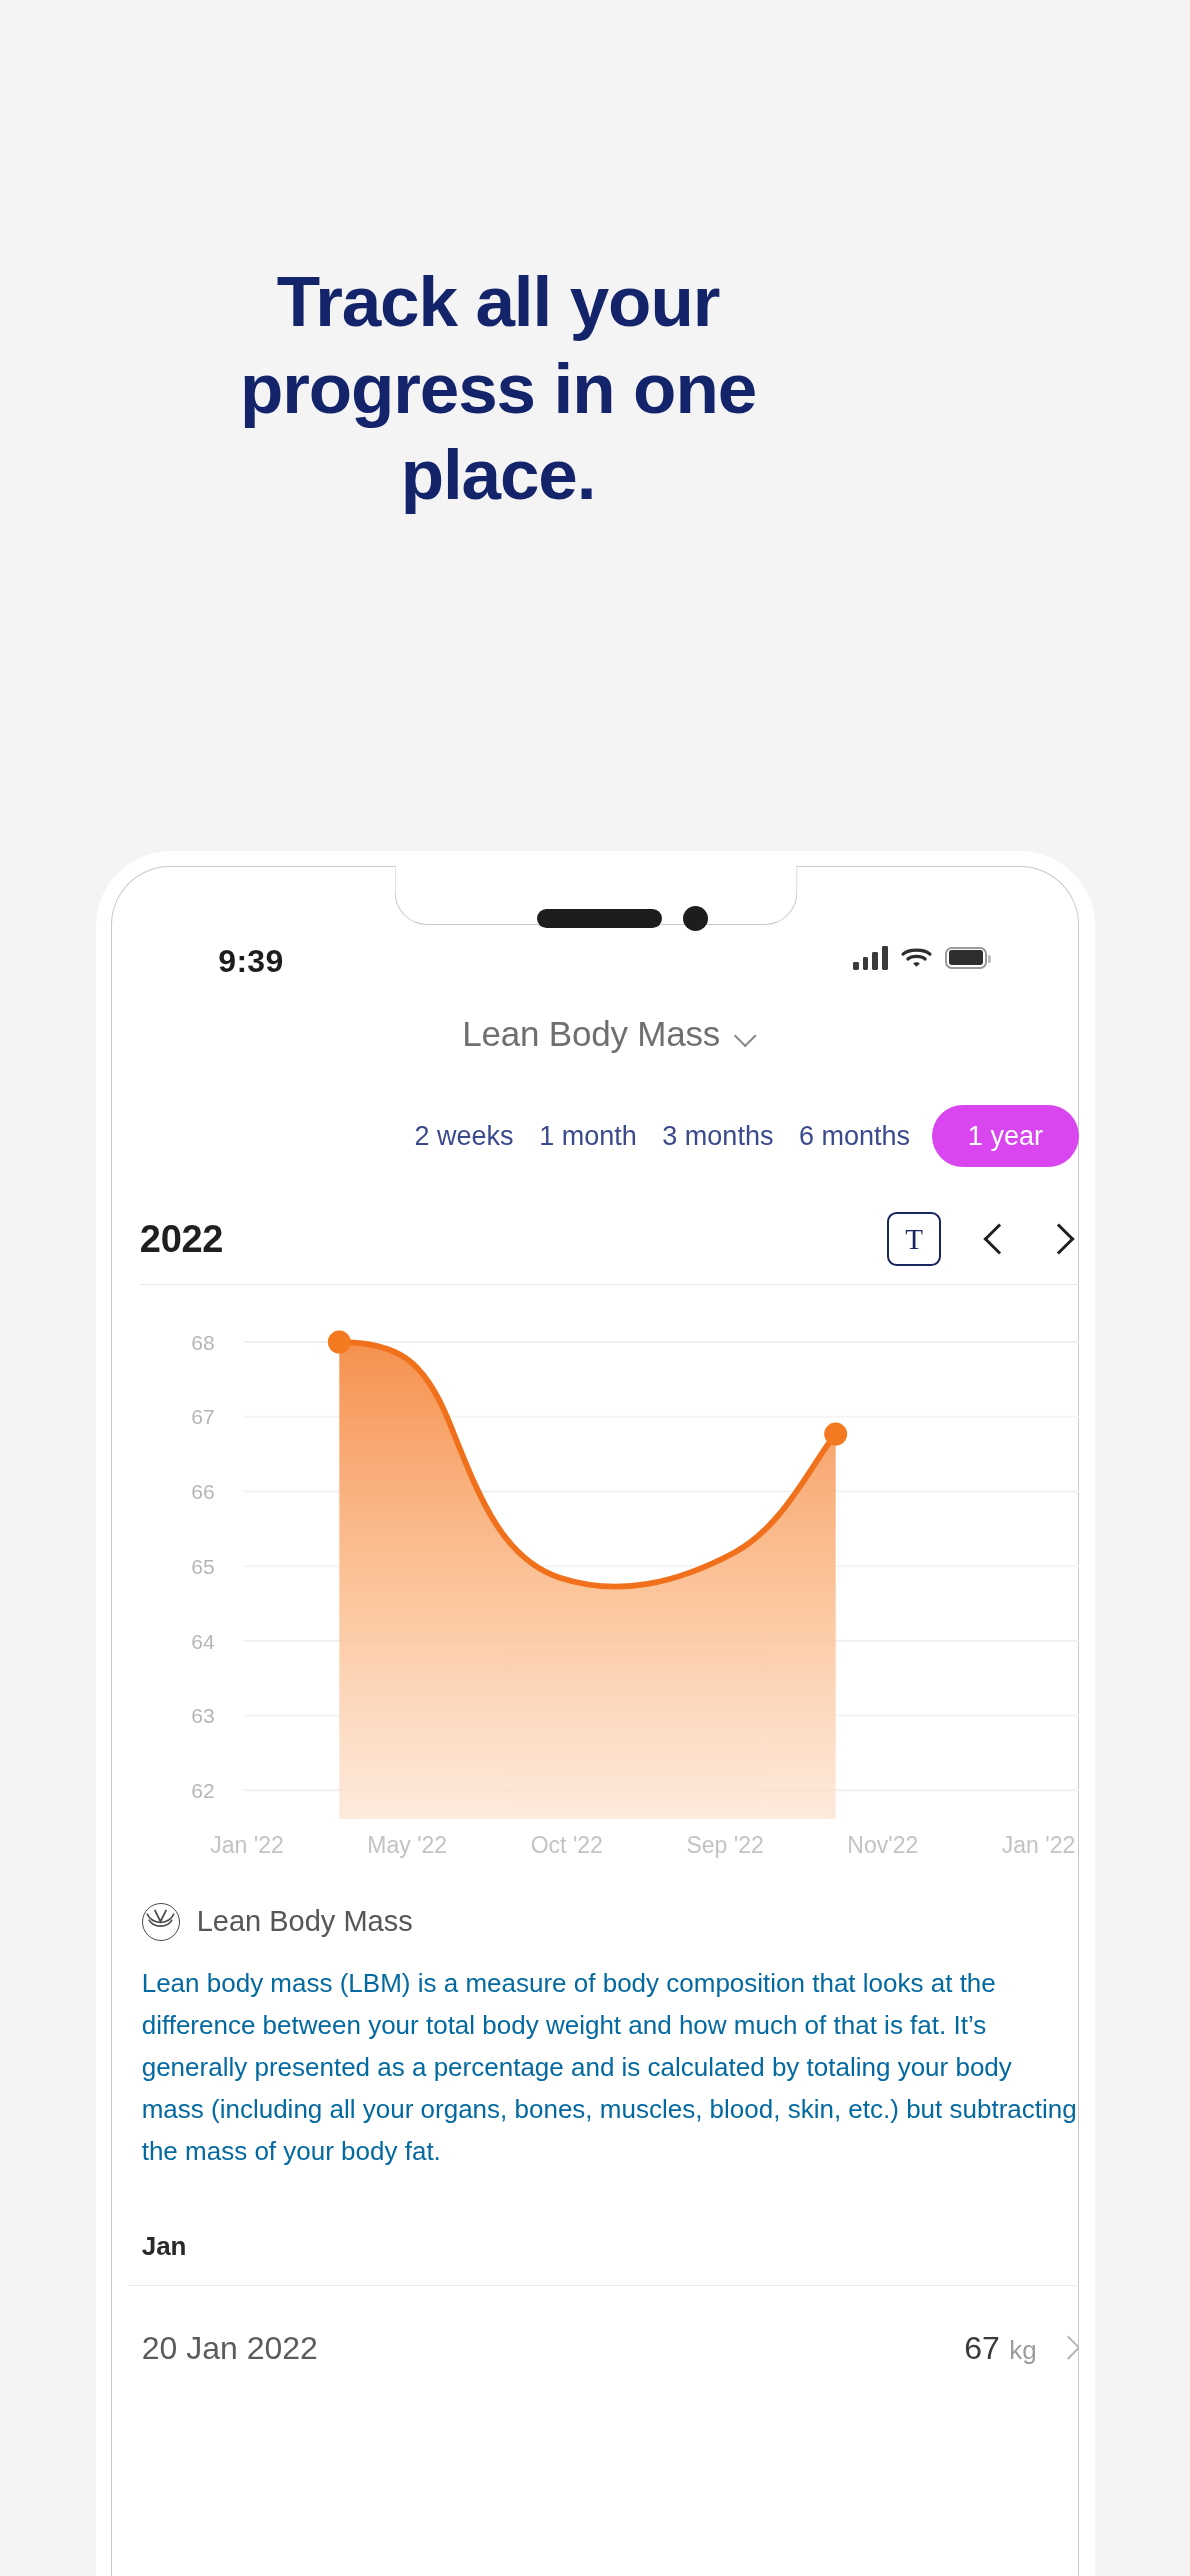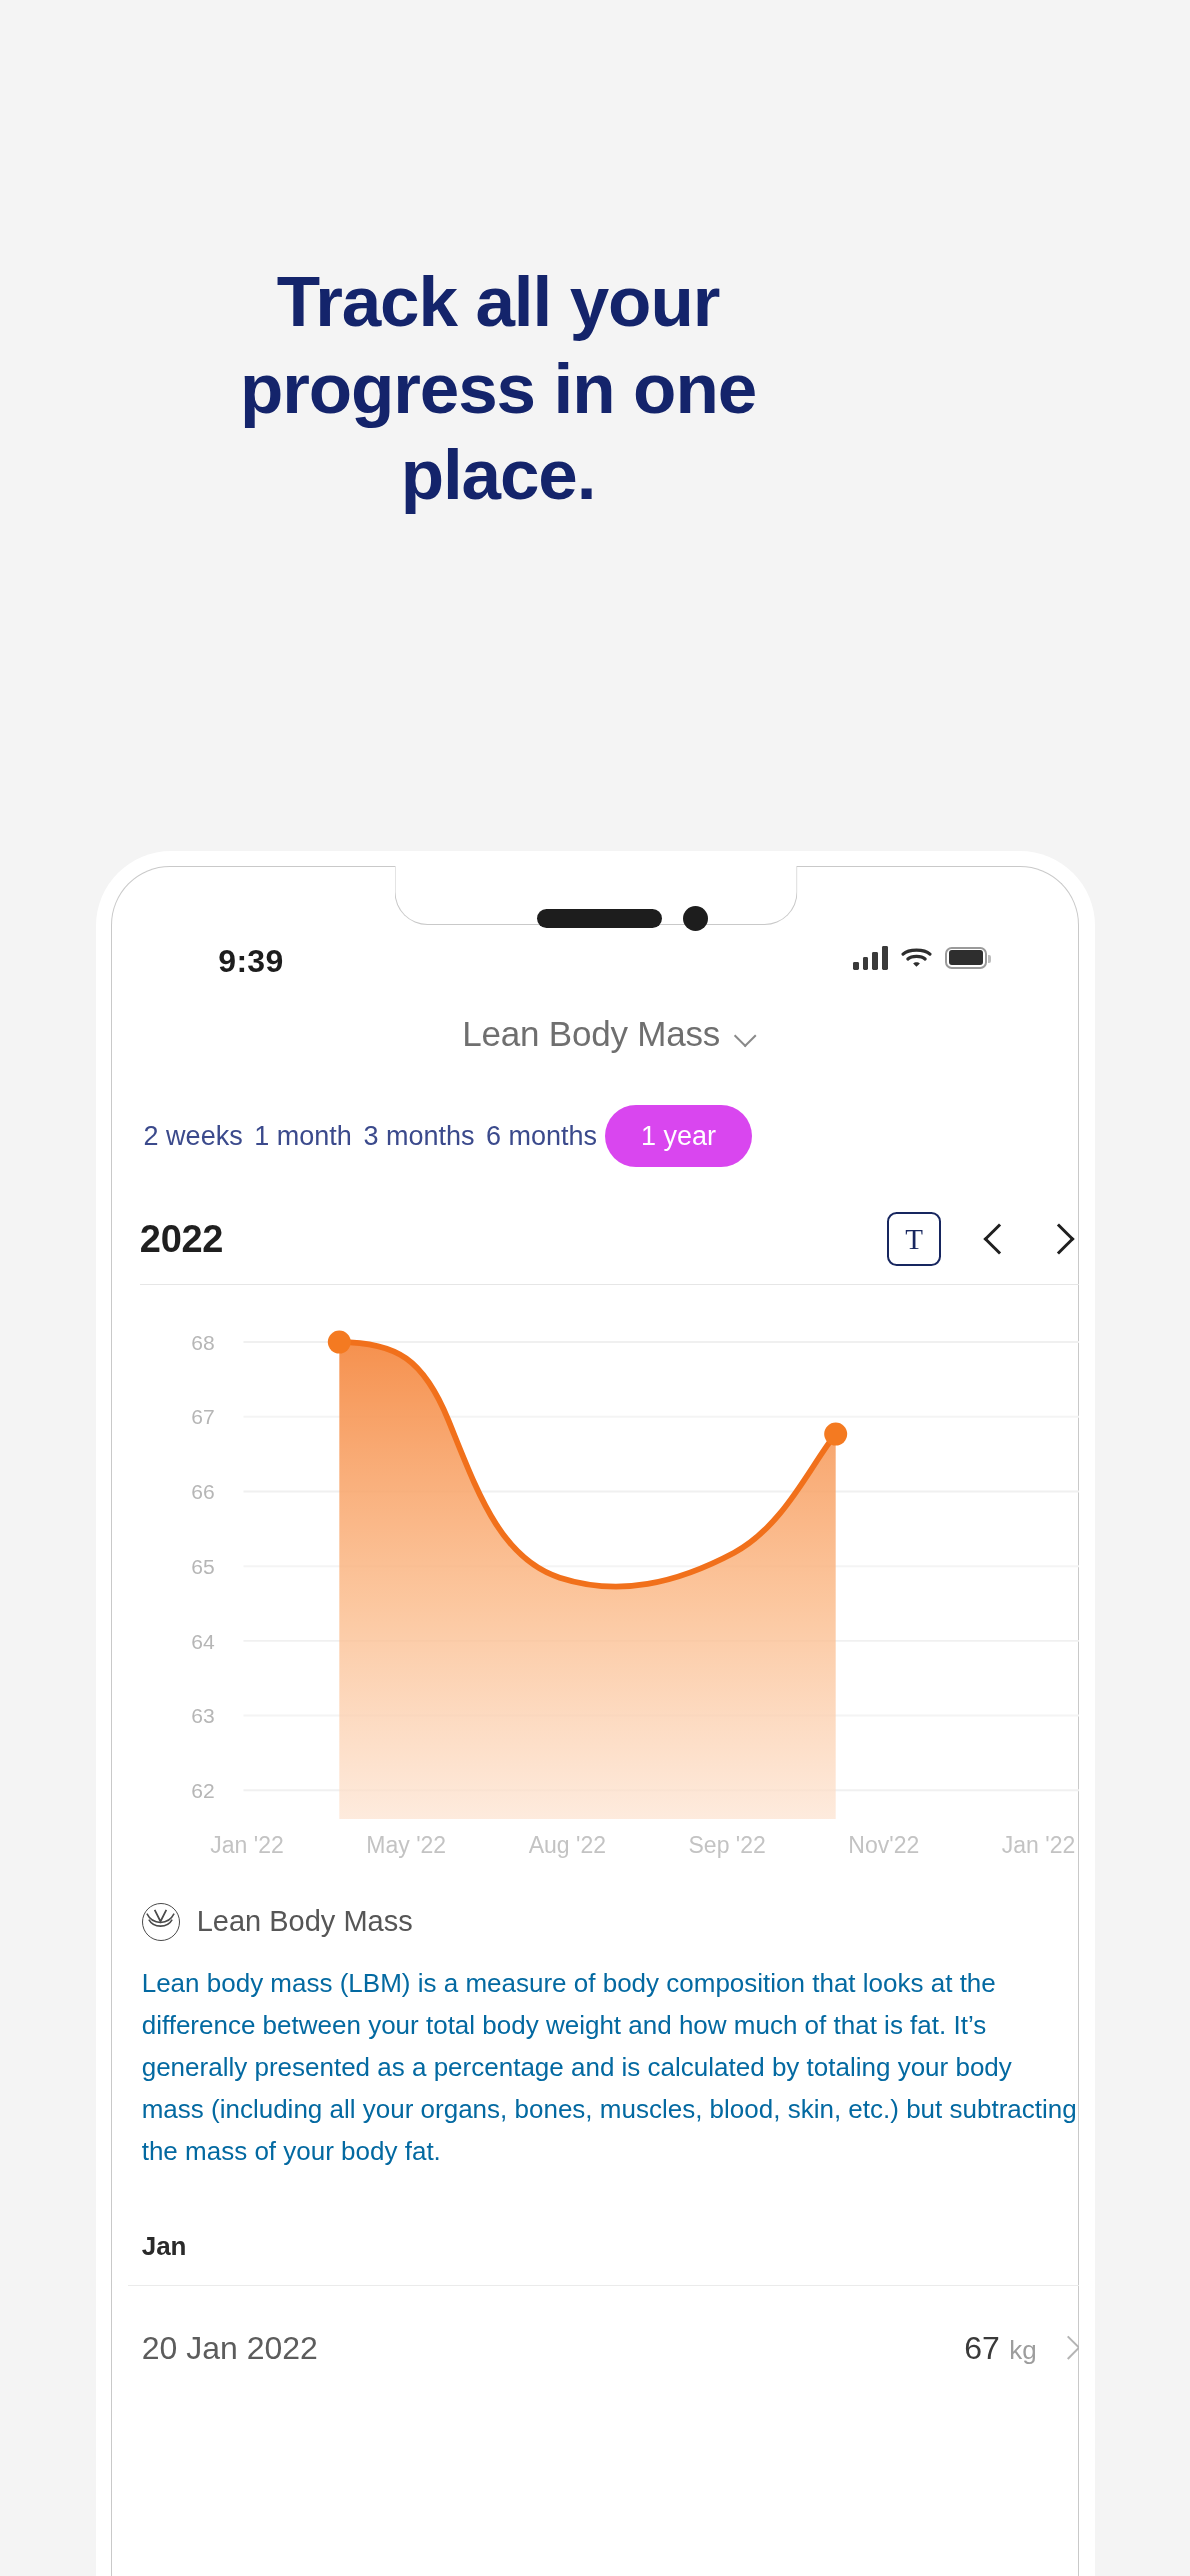--- a/index.html
+++ b/index.html
@@ -166,22 +166,22 @@
     border-bottom: 2.9px solid #8a8a8a;
     transform: rotate(45deg);
   }
 
   
   .ranges {
     display: flex;
     align-items: center;
     margin: 38px 0 0 0;
     padding: 0 13.4px 0 11.5px;
-    gap: 4px;
-    justify-content: flex-start;
+    gap: 18px;
+    justify-content: flex-end;
   }
   .range {
     font-size: 27px;
     color: #3b4a8c;
     padding: 13.4px 3.8px;
     white-space: nowrap;
   }
   .range.active {
     background: #d946ef;
     color: #ffffff;
@@ -399,21 +399,21 @@
             <path d="M208,22 C268,22 296,40 322,104 C352,178 376,248 438,268 C500,288 560,274 620,242 C672,214 700,150 726,118" fill="none" stroke="#f1701b" stroke-width="6" stroke-linecap="round"></path>
 
             <circle cx="208" cy="22" r="12" fill="#f47a21"></circle>
             <circle cx="726" cy="118" r="12" fill="#f47a21"></circle>
           </svg>
         </div>
 
         <div class="x-axis">
           <span>Jan '22</span>
           <span>May '22</span>
-          <span>Aug '22</span>
+          <span>Oct '22</span>
           <span>Sep '22</span>
           <span>Nov'22</span>
           <span>Jan '22</span>
         </div>
 
         <div class="desc-section">
           <div class="desc-head">
             <span class="lbm-icon">
               <svg width="35" height="35" viewBox="0 0 36 36">
                 <path d="M4 10 C10 22, 26 22, 32 10" stroke="#4a4a4a" stroke-width="1.6" fill="none"></path>

